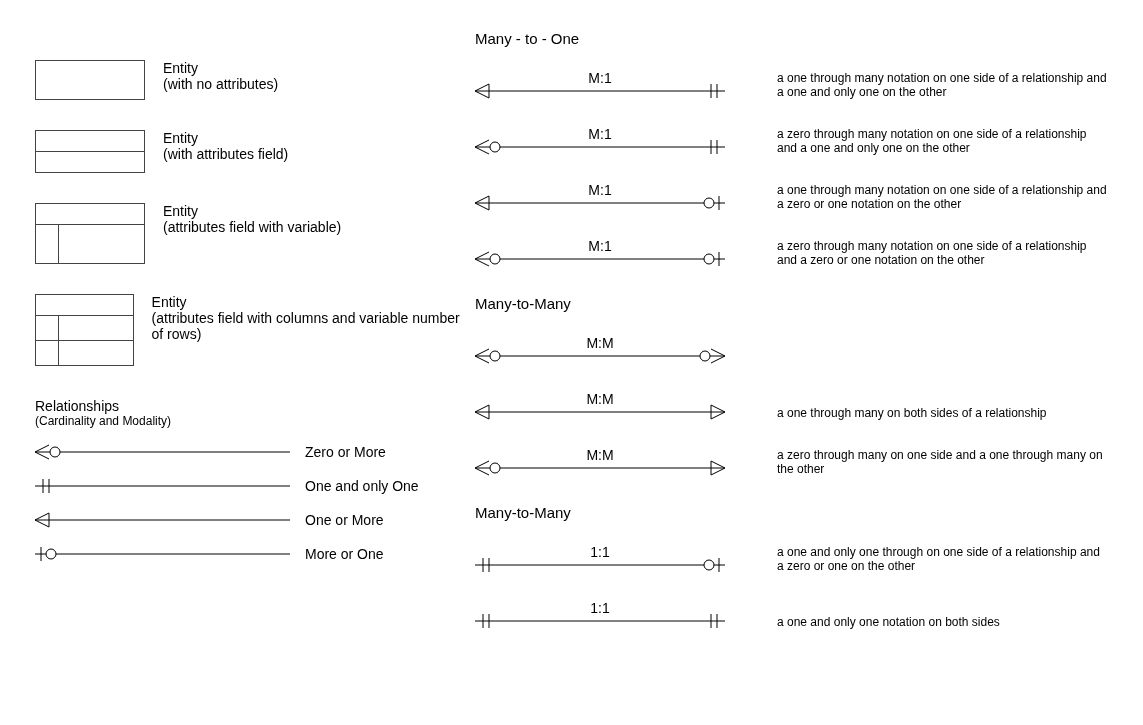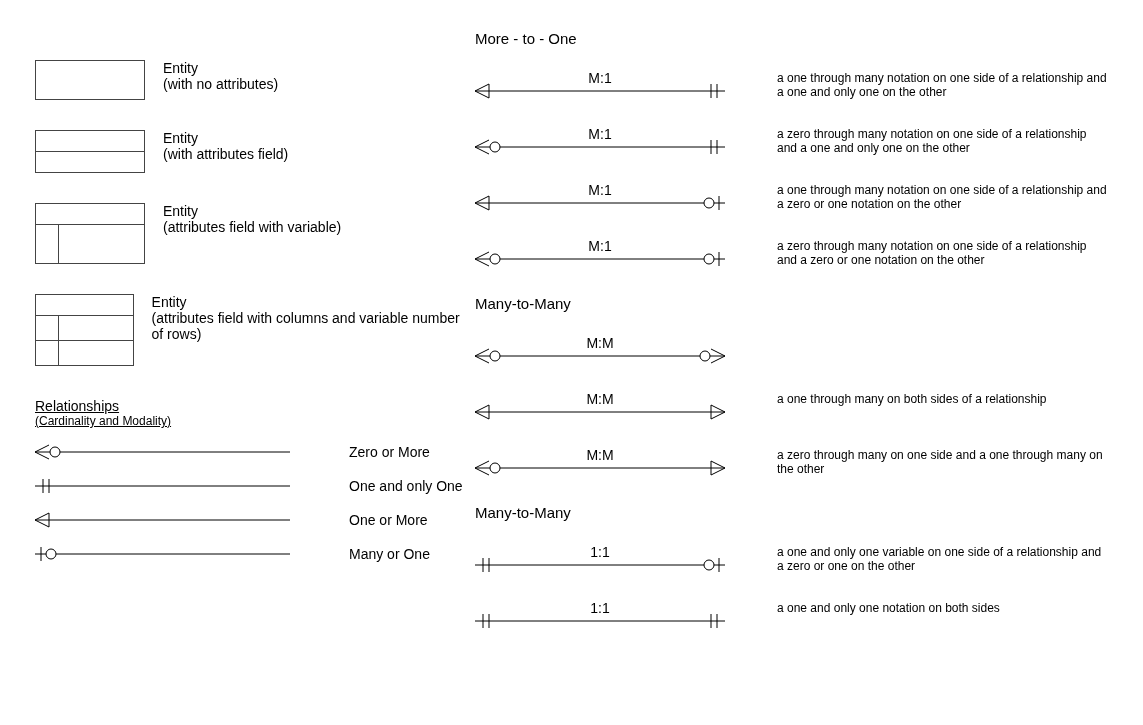--- a/index.html
+++ b/index.html
@@ -34,46 +34,44 @@
   }
   .entity-label .title {
     font-size: 14px;
   }
   .entity-label .sub {
     font-size: 14px;
     color: #000;
   }
   .rel-heading {
     margin: 32px 0 10px 0;
-    text-decoration: underline;
   }
   .rel-heading .title { font-size: 14px; }
   .rel-heading .sub   { font-size: 12px; }
   .legend-row {
     display: flex;
     align-items: center;
     margin: 14px 0;
-    gap: 44px;
   }
   .legend-svg {
     width: 260px;
     flex-shrink: 0;
   }
   .legend-label {
     font-size: 14px;
     margin-left: 10px;
     max-width: 140px;
   }
   .section-title {
     font-size: 15px;
     margin: 10px 0 24px 0;
   }
   .notation-row {
     display: flex;
-    align-items: flex-start;
+    align-items: flex-end;
     margin-bottom: 28px;
   }
   .notation-row svg {
     flex-shrink: 0;
   }
   .notation-desc {
     font-size: 12px;
     margin-left: 52px;
     max-width: 360px;
   }
@@ -213,27 +211,27 @@
         <use href="#L-one-many" transform="translate(0,10)"></use>
       </svg>
       <div class="legend-label">One or More</div>
     </div>
 
     <div class="legend-row">
       <svg class="legend-svg" height="20">
         <line x1="0" y1="10" x2="255" y2="10" stroke="#000"></line>
         <use href="#L-zero-one" transform="translate(0,10)"></use>
       </svg>
-      <div class="legend-label">Many or One</div>
+      <div class="legend-label">More or One</div>
     </div>
   </div>
 
   <div class="right-col">
 
-    <div class="section-title">More - to - One</div>
+    <div class="section-title">Many - to - One</div>
 
     <div class="notation-row">
       <svg width="250" height="28">
         <line x1="0" y1="20" x2="250" y2="20" stroke="#000"></line>
         <use href="#L-one-many" transform="translate(0,20)"></use>
         <use href="#R-one-one" transform="translate(250,20)"></use>
         <text x="125" y="12" text-anchor="middle" font-size="14">M:1</text>
       </svg>
       <div class="notation-desc">a one through many notation on one side of a relationship and a one and only one on the other</div>
     </div>
@@ -301,21 +299,21 @@
 
     <div class="section-title">Many-to-Many</div>
 
     <div class="notation-row">
       <svg width="250" height="28">
         <line x1="0" y1="20" x2="250" y2="20" stroke="#000"></line>
         <use href="#L-one-one" transform="translate(0,20)"></use>
         <use href="#R-zero-one" transform="translate(250,20)"></use>
         <text x="125" y="12" text-anchor="middle" font-size="14">1:1</text>
       </svg>
-      <div class="notation-desc">a one and only one variable on one side of a relationship and a zero or one on the other</div>
+      <div class="notation-desc">a one and only one through on one side of a relationship and a zero or one on the other</div>
     </div>
 
     <div class="notation-row">
       <svg width="250" height="28">
         <line x1="0" y1="20" x2="250" y2="20" stroke="#000"></line>
         <use href="#L-one-one" transform="translate(0,20)"></use>
         <use href="#R-one-one" transform="translate(250,20)"></use>
         <text x="125" y="12" text-anchor="middle" font-size="14">1:1</text>
       </svg>
       <div class="notation-desc">a one and only one notation on both sides</div>

